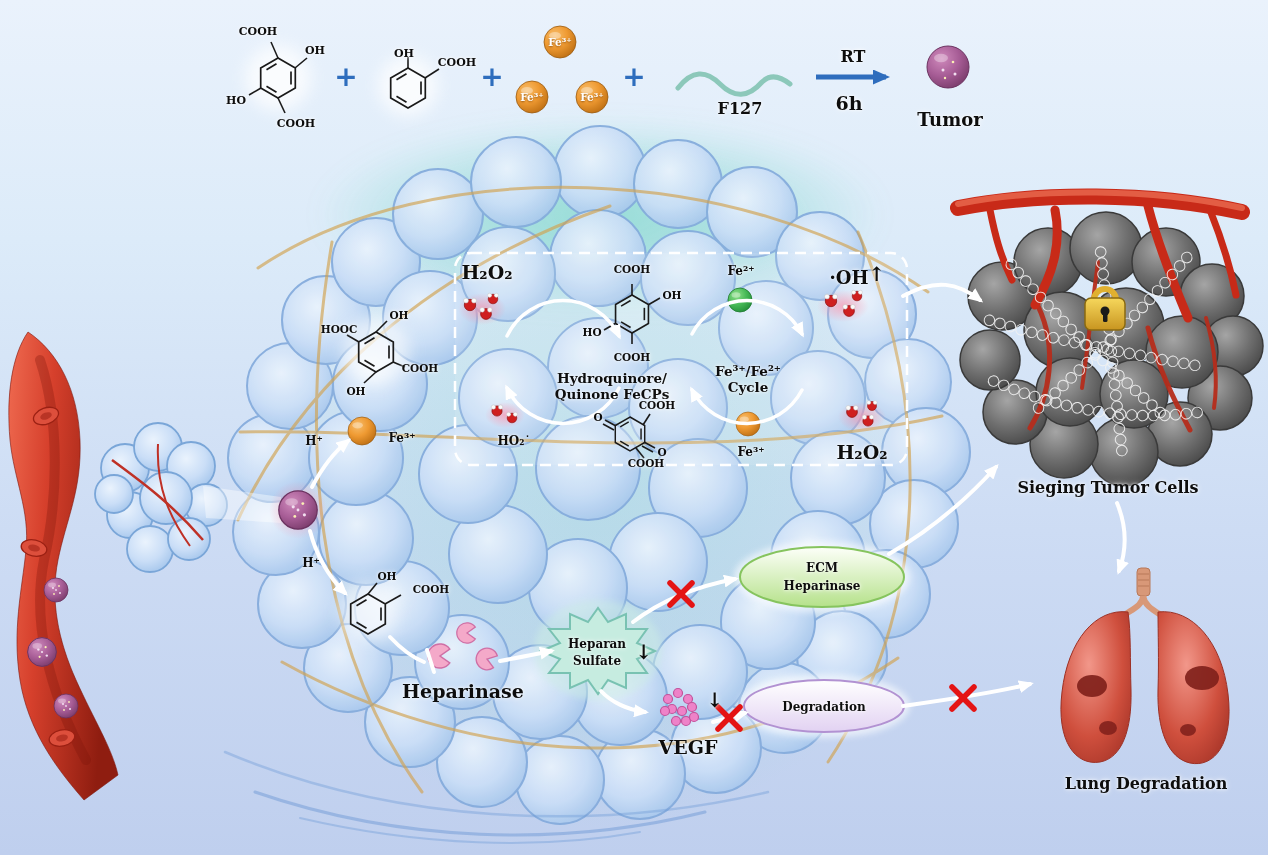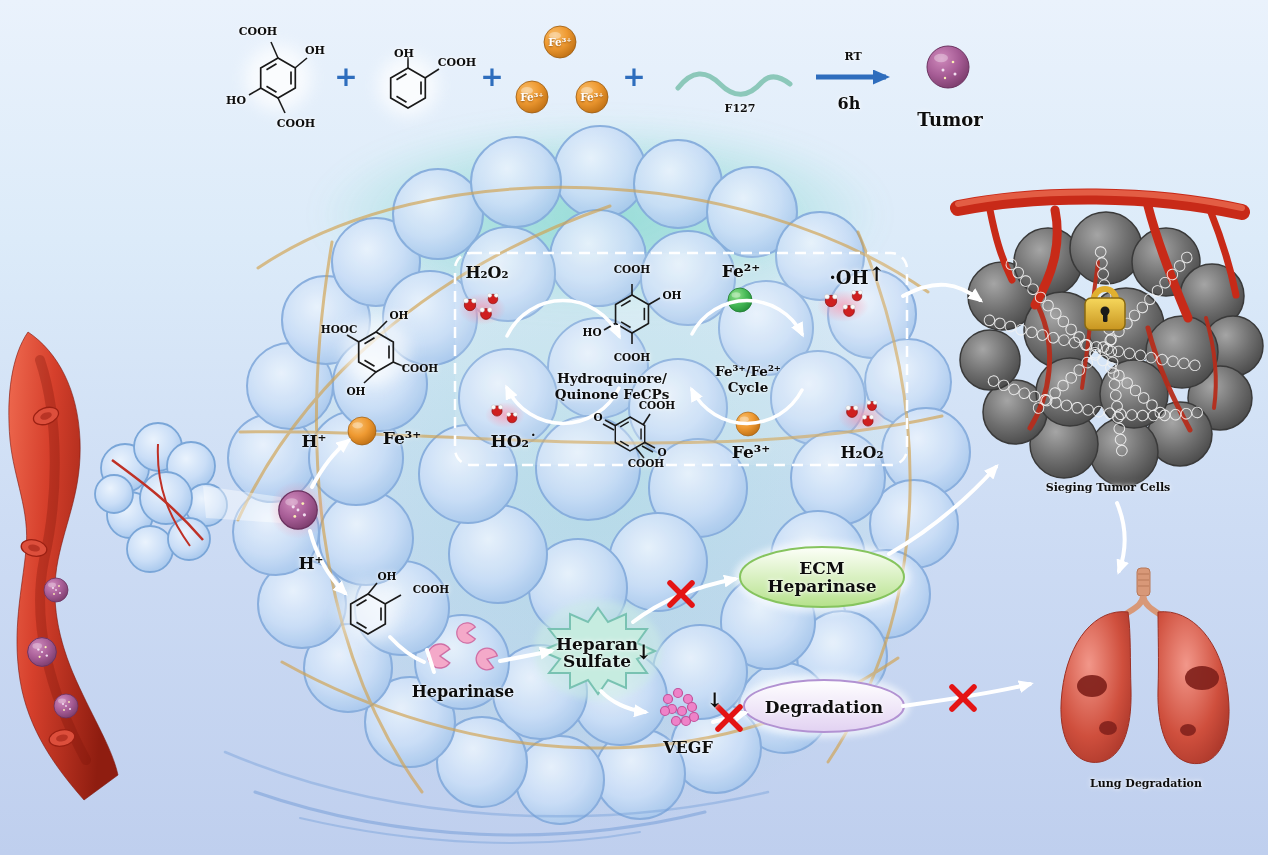--- a/index.html
+++ b/index.html
@@ -3,22 +3,22 @@
 <meta charset="utf-8">
 <style>
   html,body{margin:0;padding:0;background:#fff;}
   .scene{position:relative;width:1268px;height:855px;overflow:hidden;
     background:linear-gradient(180deg,#eaf2fc 0%,#dcebf9 28%,#cddcf4 62%,#bfcfee 100%);
     font-family:"DejaVu Serif","Liberation Serif",serif;}
   svg.art{position:absolute;left:0;top:0;}
   .lbl{position:absolute;transform:translate(-50%,-50%);font-weight:bold;color:#0d0d0d;
     white-space:nowrap;font-size:14px;
     text-shadow:0 0 3px rgba(255,255,255,.95),0 0 6px rgba(255,255,255,.7);}
-  .s10{font-size:10.5px}.s11{font-size:11px}.s13{font-size:13.5px}.s15{font-size:17px}
-  .s16{font-size:16px}.s17{font-size:11px}.s18{font-size:18px}.s20{font-size:20px}
+  .s10{font-size:10.5px}.s11{font-size:11px}.s13{font-size:13.5px}.s15{font-size:12px}
+  .s16{font-size:19px}.s17{font-size:16px}.s18{font-size:18px}.s20{font-size:20px}
   .plus{color:#2e6dbd;font-size:28px;text-shadow:none;}
   .fe{color:#fff;font-size:10.5px;text-shadow:0 1px 2px rgba(90,45,0,.6);}
   .chain{font-family:"DejaVu Sans",sans-serif;font-size:15px;font-weight:bold;
     fill:#f2f2f2;letter-spacing:-2px;opacity:.95;}
 </style>
 </head>
 <body>
 
 <div class="scene">
 <svg class="art" width="1268" height="855" viewBox="0 0 1268 855">

